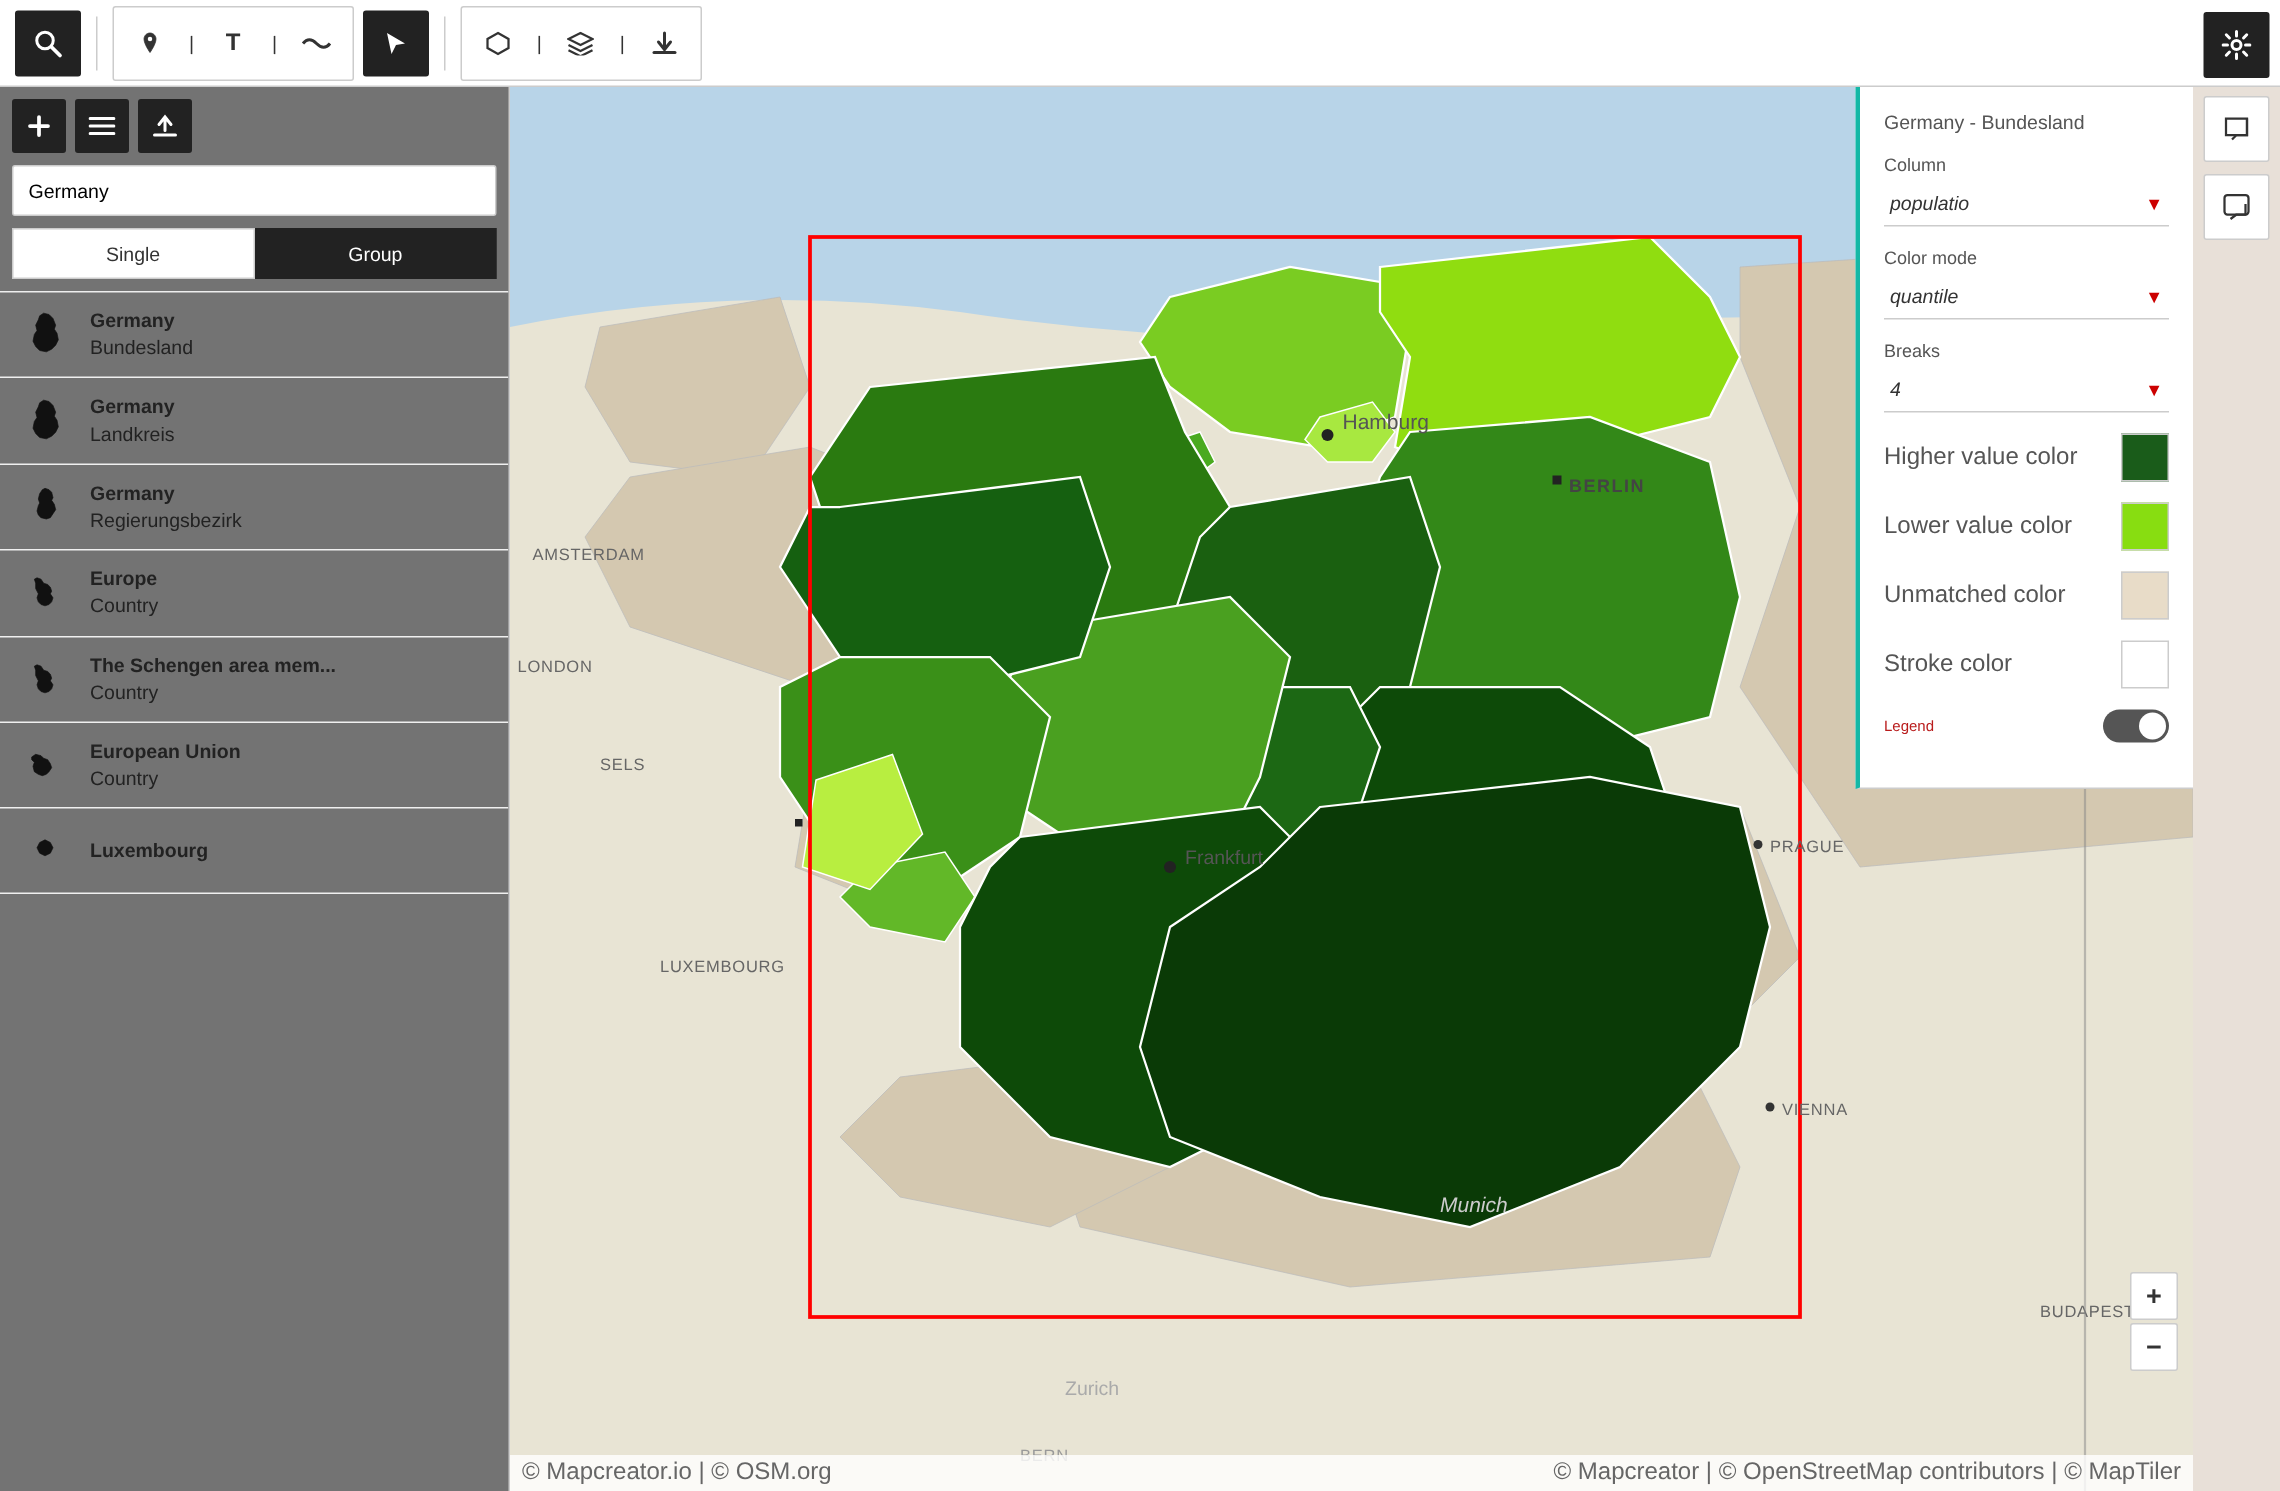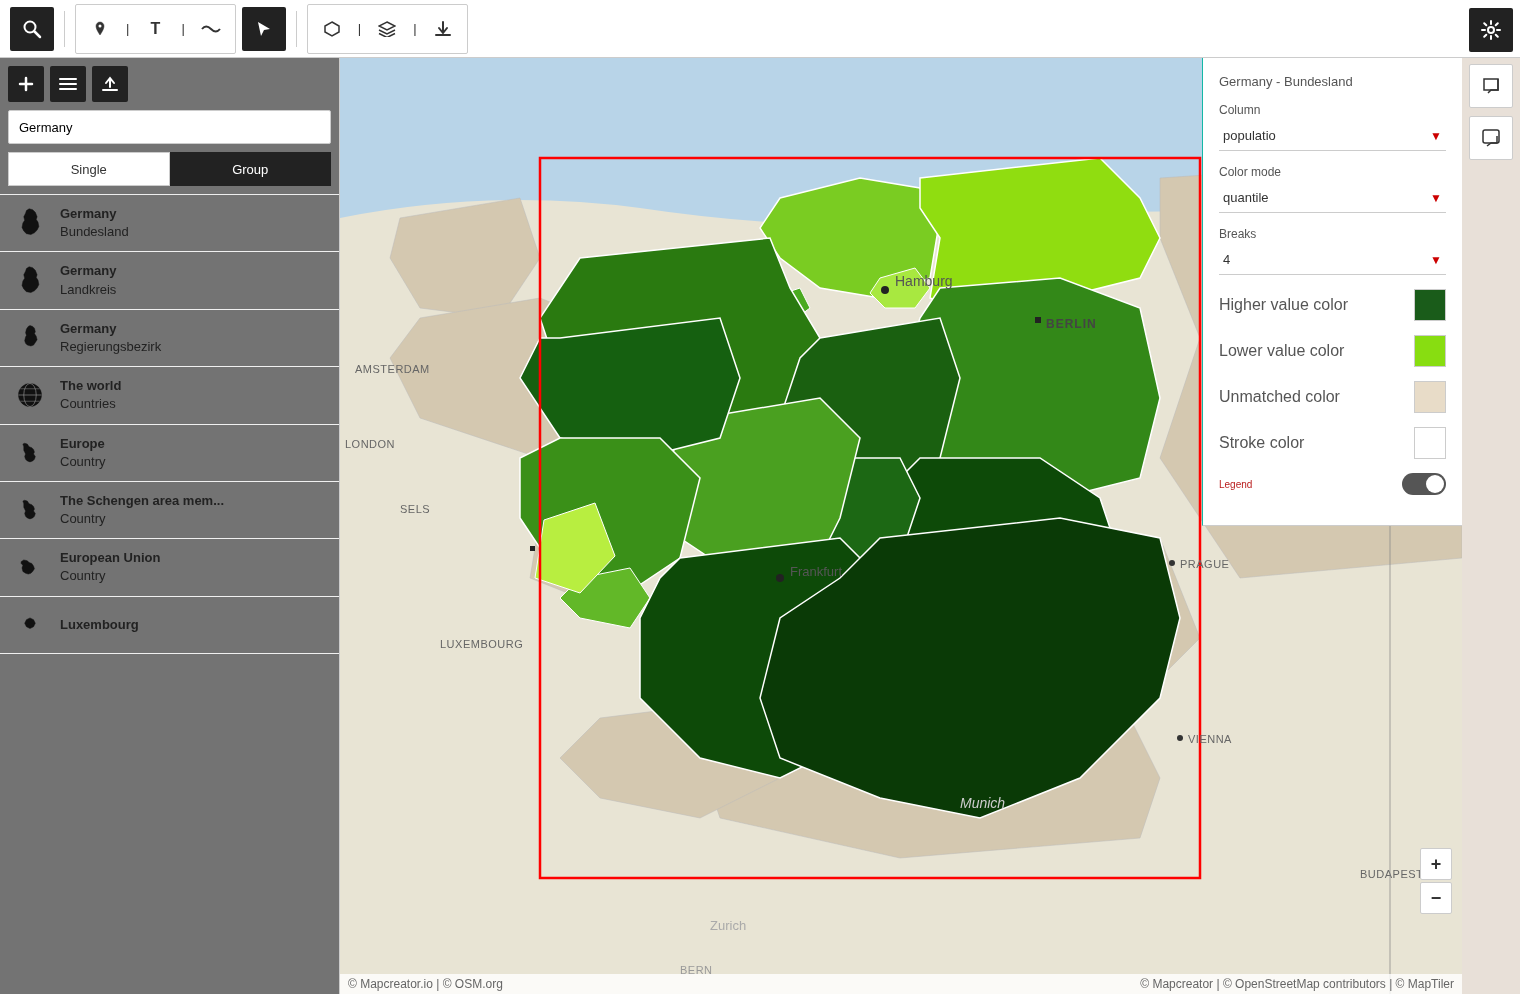--- a/index.html
+++ b/index.html
@@ -98,38 +98,38 @@
       width: 32px; height: 32px; background: #fff; border: 1px solid #ccc;
       cursor: pointer; font-size: 18px; font-weight: bold; color: #333;
       display: flex; align-items: center; justify-content: center;
       border-radius: 2px; line-height: 1;
     }
 
     
     #attribution {
       position: absolute; bottom: 0; left: 0; right: 0;
       background: rgba(255,255,255,0.8); padding: 3px 8px;
-      font-size: 12px; color: #666; z-index: 150;
+      font-size: 16px; color: #666; z-index: 150;
       display: flex; justify-content: space-between;
     }
 
     
     #right-panel {
-      position: absolute; top: 58px; right: 58px; width: 260px;
-      background: #fff; border-left: 1px solid #14b8a6; border-bottom: 1px solid #ccc;
+      position: absolute; top: 58px; right: 58px; width: 225px;
+      background: #fff; border-left: 3px solid #14b8a6; border-bottom: 1px solid #ccc;
       z-index: 100; padding: 16px;
     }
     .panel-title { font-size: 13px; color: #555; margin-bottom: 14px; }
     .panel-field { margin-bottom: 14px; }
     .panel-label { font-size: 12px; color: #555; margin-bottom: 4px; }
     .panel-select {
       width: 100%; height: 30px; border: none; border-bottom: 1px solid #ccc;
       font-size: 13px; color: #333; background: #fff;
       display: flex; align-items: center; justify-content: space-between;
-      cursor: pointer; padding: 0 4px;
+      cursor: pointer; padding: 0 4px; font-style: italic;
     }
     .panel-select-value { font-size: 13px; color: #333; }
     .panel-select-arrow { color: #c00; font-size: 12px; }
     .panel-color-row {
       display: flex; align-items: center; justify-content: space-between;
       margin-bottom: 14px;
     }
     .panel-color-label { font-size: 16px; color: #555; }
     .color-swatch { width: 32px; height: 32px; border: 1px solid #ccc; cursor: pointer; }
     .color-swatch.dark-green { background: #1a5c1a; }
@@ -288,35 +288,20 @@
         <svg viewBox="0 0 36 36" fill="none">
           <path d="M16 5l2-1 3 1 2 2 1 4-1 2 2 3 1 4-2 3-2 3-3 1-4-1-2-2-1-3 1-4 1-2-1-3 1-4z" fill="#111" stroke="#111" stroke-width="0.5"></path>
         </svg>
       </div>
       <div class="layer-label">
         <strong>Germany</strong>
         <span>Regierungsbezirk</span>
       </div>
     </div>
 
-    <div class="layer-item">
-      <div class="layer-icon">
-        <svg viewBox="0 0 36 36" fill="none">
-          <circle cx="18" cy="18" r="13" fill="#111" stroke="#111" stroke-width="0.5"></circle>
-          <ellipse cx="18" cy="18" rx="7" ry="13" stroke="#888" stroke-width="0.8" fill="none"></ellipse>
-          <line x1="5" y1="18" x2="31" y2="18" stroke="#888" stroke-width="0.8"></line>
-          <line x1="7" y1="11" x2="29" y2="11" stroke="#888" stroke-width="0.6"></line>
-          <line x1="7" y1="25" x2="29" y2="25" stroke="#888" stroke-width="0.6"></line>
-        </svg>
-      </div>
-      <div class="layer-label">
-        <strong>The world</strong>
-        <span>Countries</span>
-      </div>
-    </div>
 
     <div class="layer-item">
       <div class="layer-icon">
         <svg viewBox="0 0 36 36" fill="none">
           <path d="M10 8l2-1 3 1 2 3 3 1 2 2 1 3-1 2 2 3-1 3-2 2-3 1-3-1-2-2-1-3 1-3-2-4 0-4z" fill="#111" stroke="#111" stroke-width="0.5"></path>
         </svg>
       </div>
       <div class="layer-label">
         <strong>Europe</strong>
         <span>Country</span>

